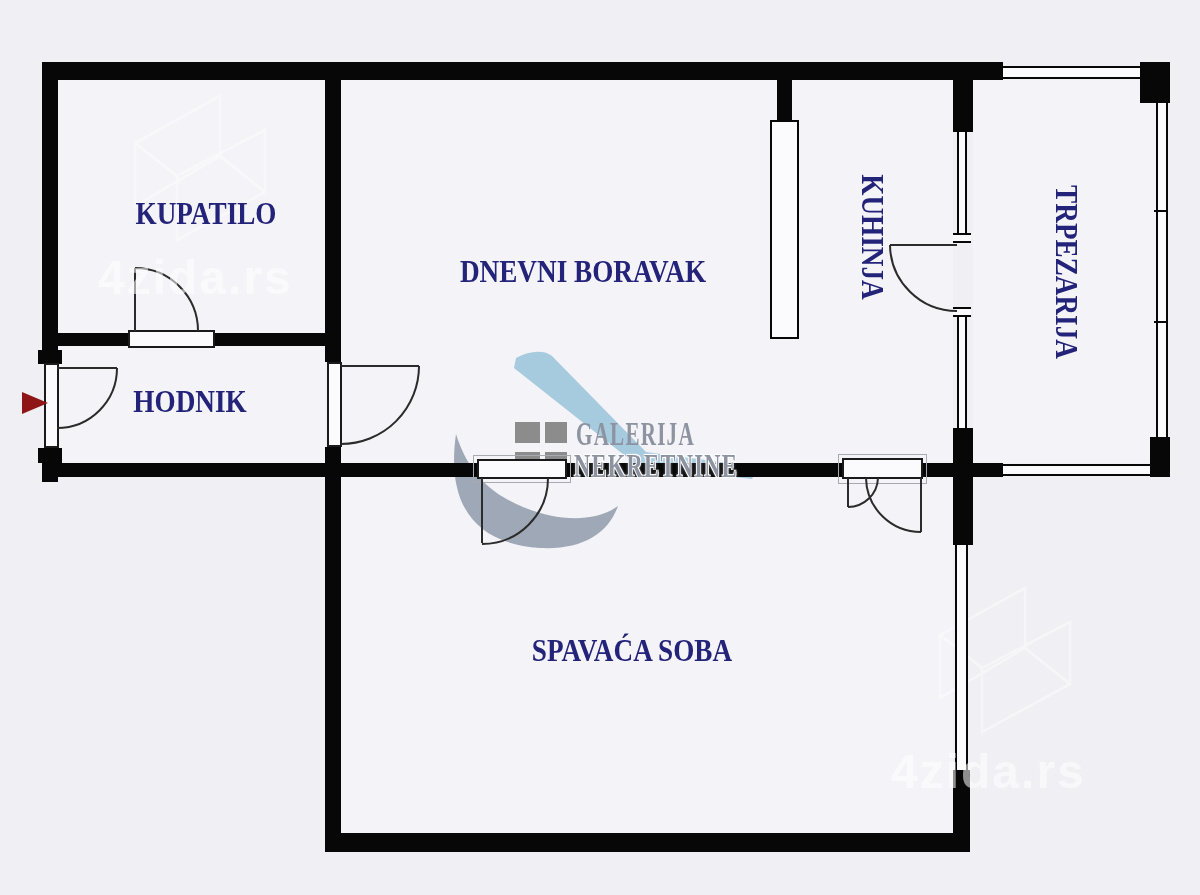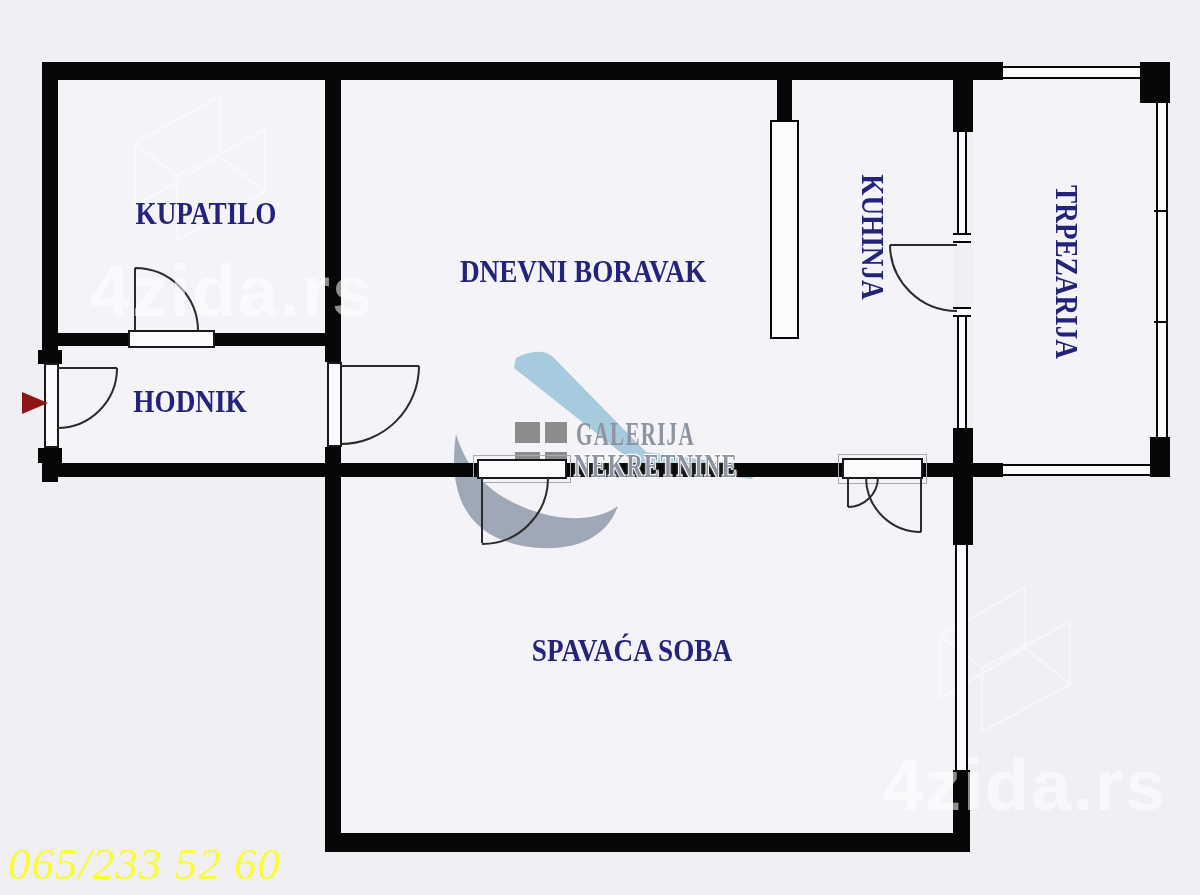--- a/index.html
+++ b/index.html
@@ -20,21 +20,21 @@
   .tick{position:absolute;background:var(--wall);}
   .door-frame{position:absolute;background:var(--frame-fill);border:2px solid #1a1a1a;}
   .door-ghost{position:absolute;border:1px solid #a9a9b2;}
   .partition{position:absolute;background:var(--frame-fill);border:2px solid var(--wall);}
   .room-label{position:absolute;color:var(--room-label);font-weight:600;font-size:32px;
       letter-spacing:0px;white-space:nowrap;transform:translate(-50%,-50%) scaleX(0.85);}
   .room-label.vert{transform:translate(-50%,-50%) rotate(90deg) scaleX(0.85);}
   .logo-text{position:absolute;color:var(--logo-text);font-weight:700;white-space:nowrap;
       letter-spacing:2px;}
   .wm-text{position:absolute;color:var(--watermark);opacity:0.55;font-weight:700;
-      font-family:"Liberation Sans",sans-serif;font-size:72px;letter-spacing:2px;white-space:nowrap;}
+      font-family:"Liberation Sans",sans-serif;font-size:48px;letter-spacing:2px;white-space:nowrap;margin-left:8px;}
   #entry-arrow{position:absolute;left:22px;top:392px;width:0;height:0;
       border-top:11px solid transparent;border-bottom:11px solid transparent;
       border-left:26px solid var(--entry-arrow);}
   #phone{position:absolute;left:8px;top:838px;font-size:45px;font-style:italic;
       color:var(--phone);letter-spacing:1px;white-space:nowrap;z-index:30;}
   svg{position:absolute;left:0;top:0;}
 </style>
 </head>
 <body>
 
@@ -131,15 +131,14 @@
   <div class="room-label vert" style="left:872px;top:237px;">KUHINJA</div>
   <div class="room-label vert" style="left:1066px;top:272px;">TRPEZARIJA</div>
 
   <div class="logo-text" style="left:576px;top:415px;font-size:34px;transform:scaleX(0.62);transform-origin:left top;">GALERIJA</div>
   <div class="logo-text" style="left:574px;top:447px;font-size:34px;transform:scaleX(0.66);transform-origin:left top;z-index:20;
               text-shadow:-1px -1px 0 #fff,1px -1px 0 #fff,-1px 1px 0 #fff,1px 1px 0 #fff,0 0 4px #fff;">NEKRETNINE</div>
 
   <div class="wm-text" style="left:90px;top:250px;">4zida.rs</div>
   <div class="wm-text" style="left:883px;top:744px;">4zida.rs</div>
 
-  <div id="phone">065/233 52 60</div>
 
 </div>
 
 </body></html>

